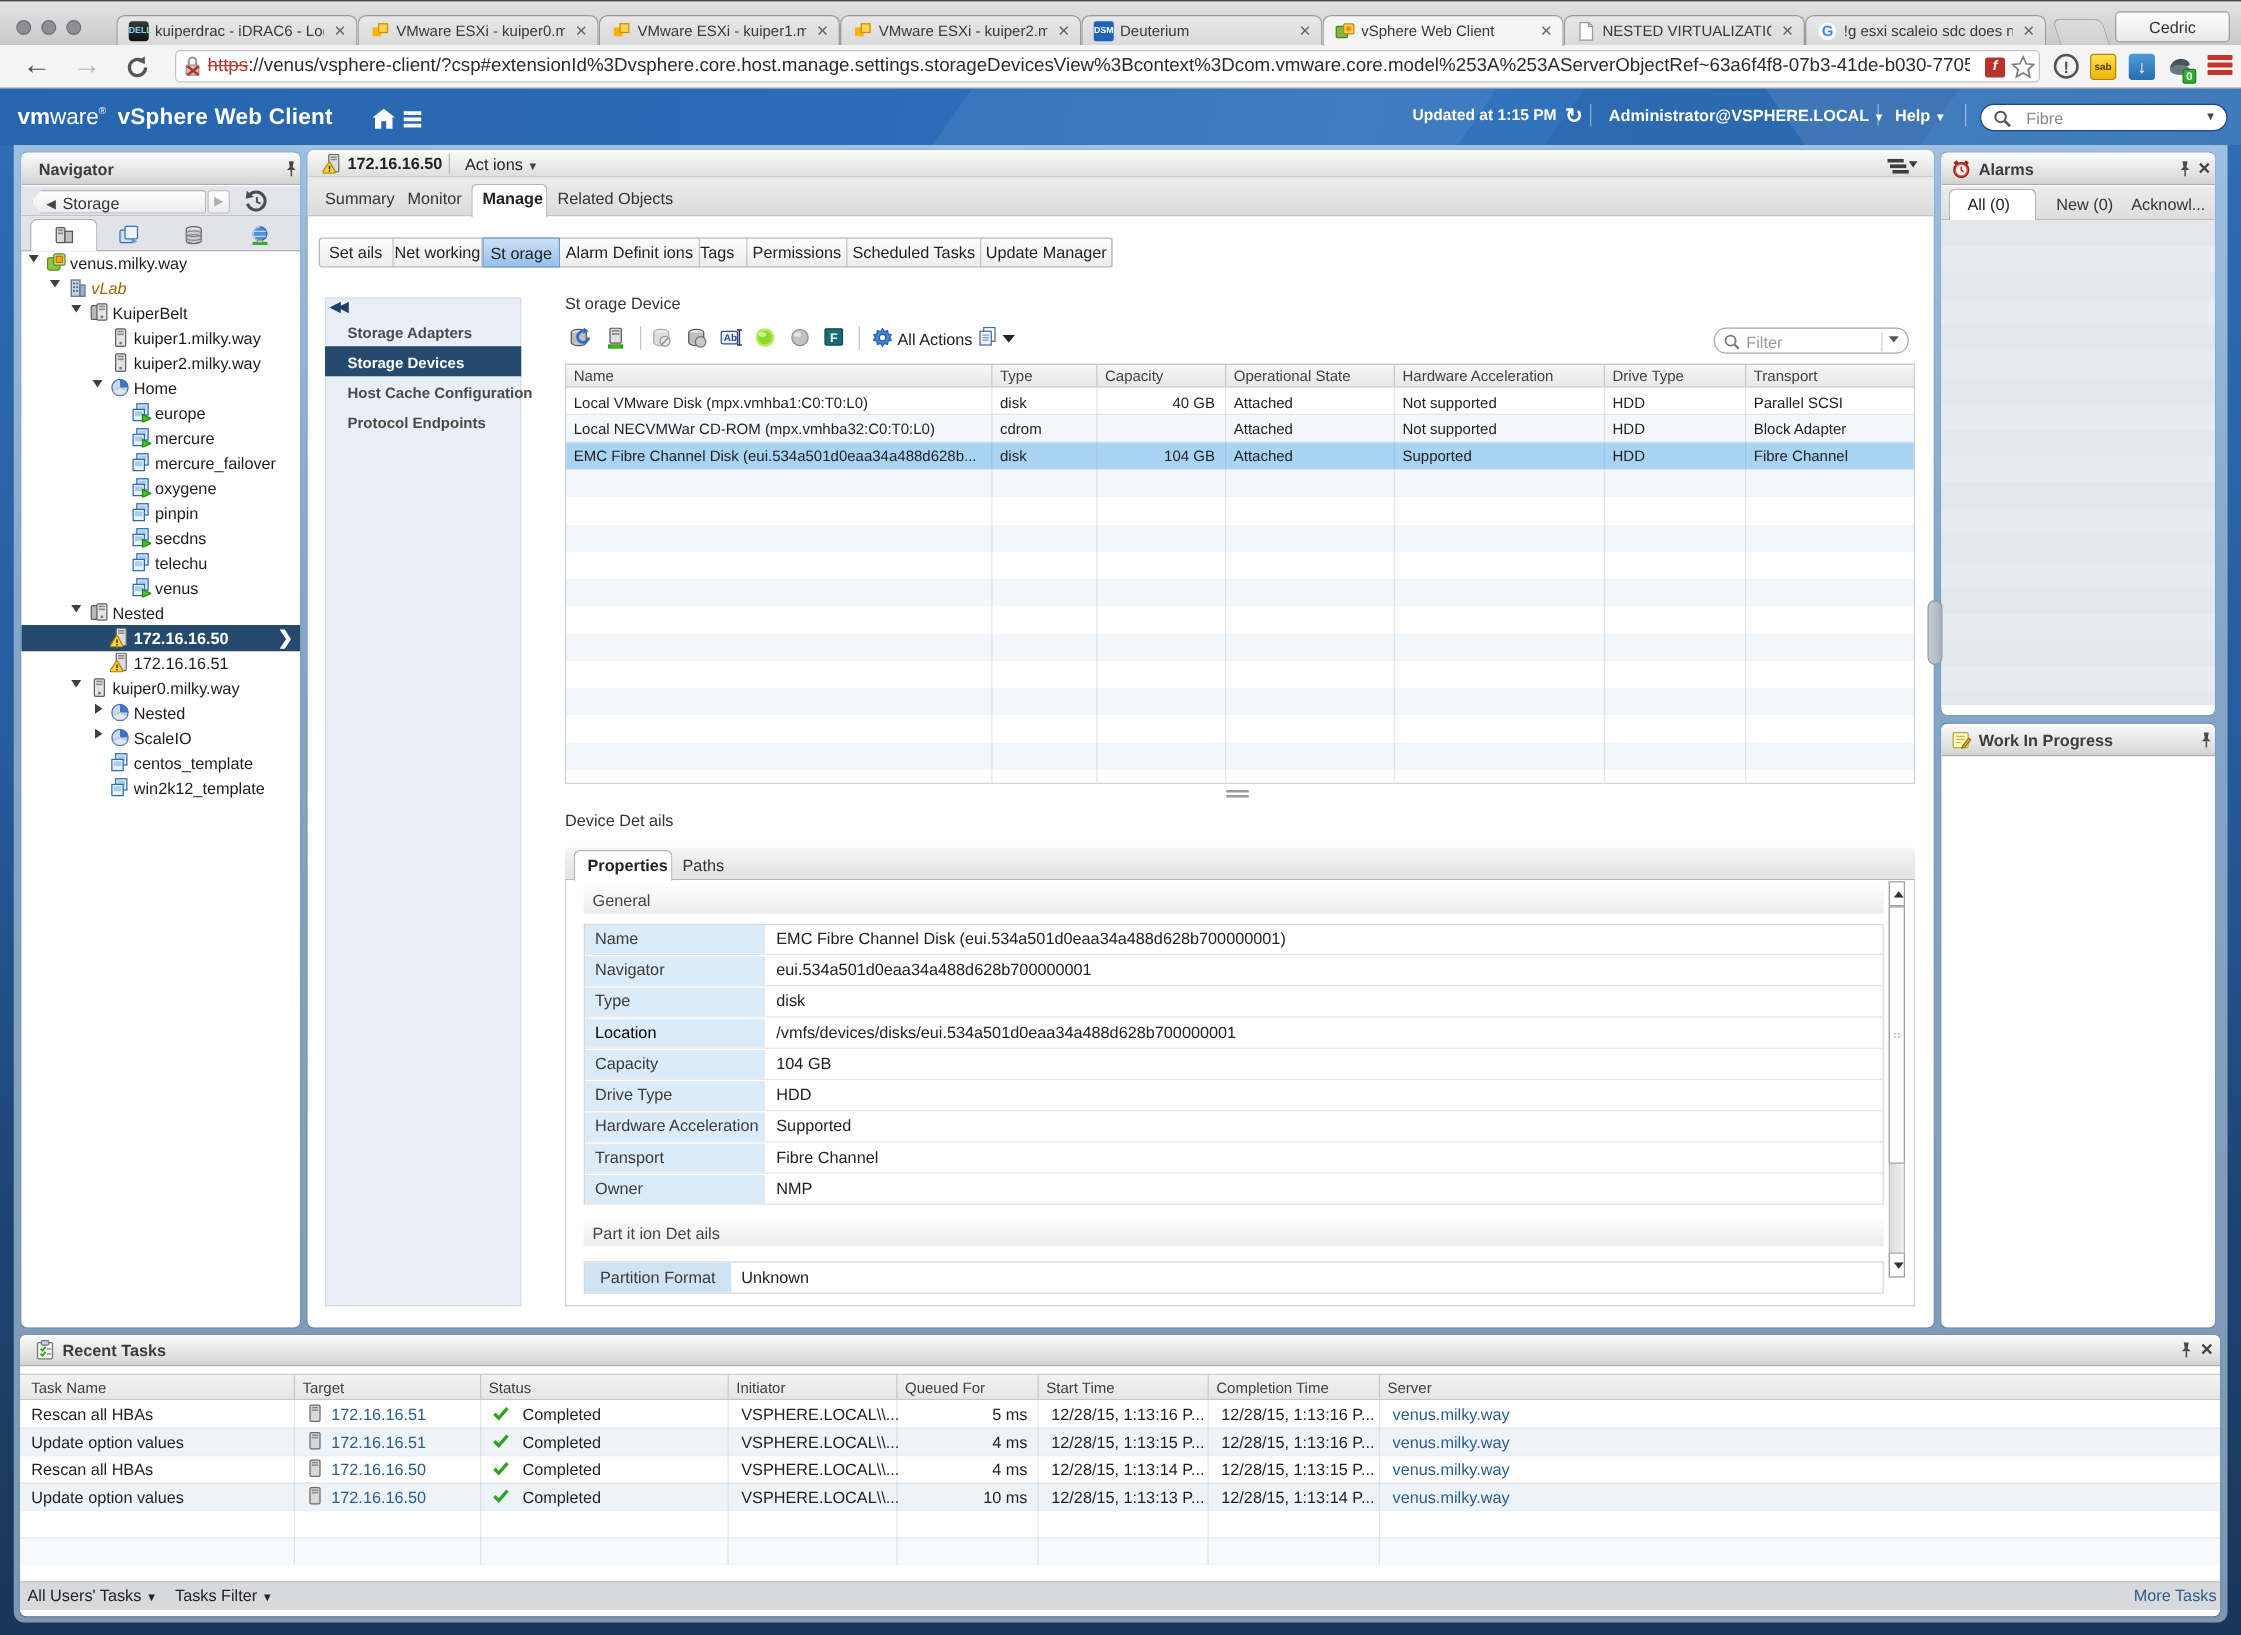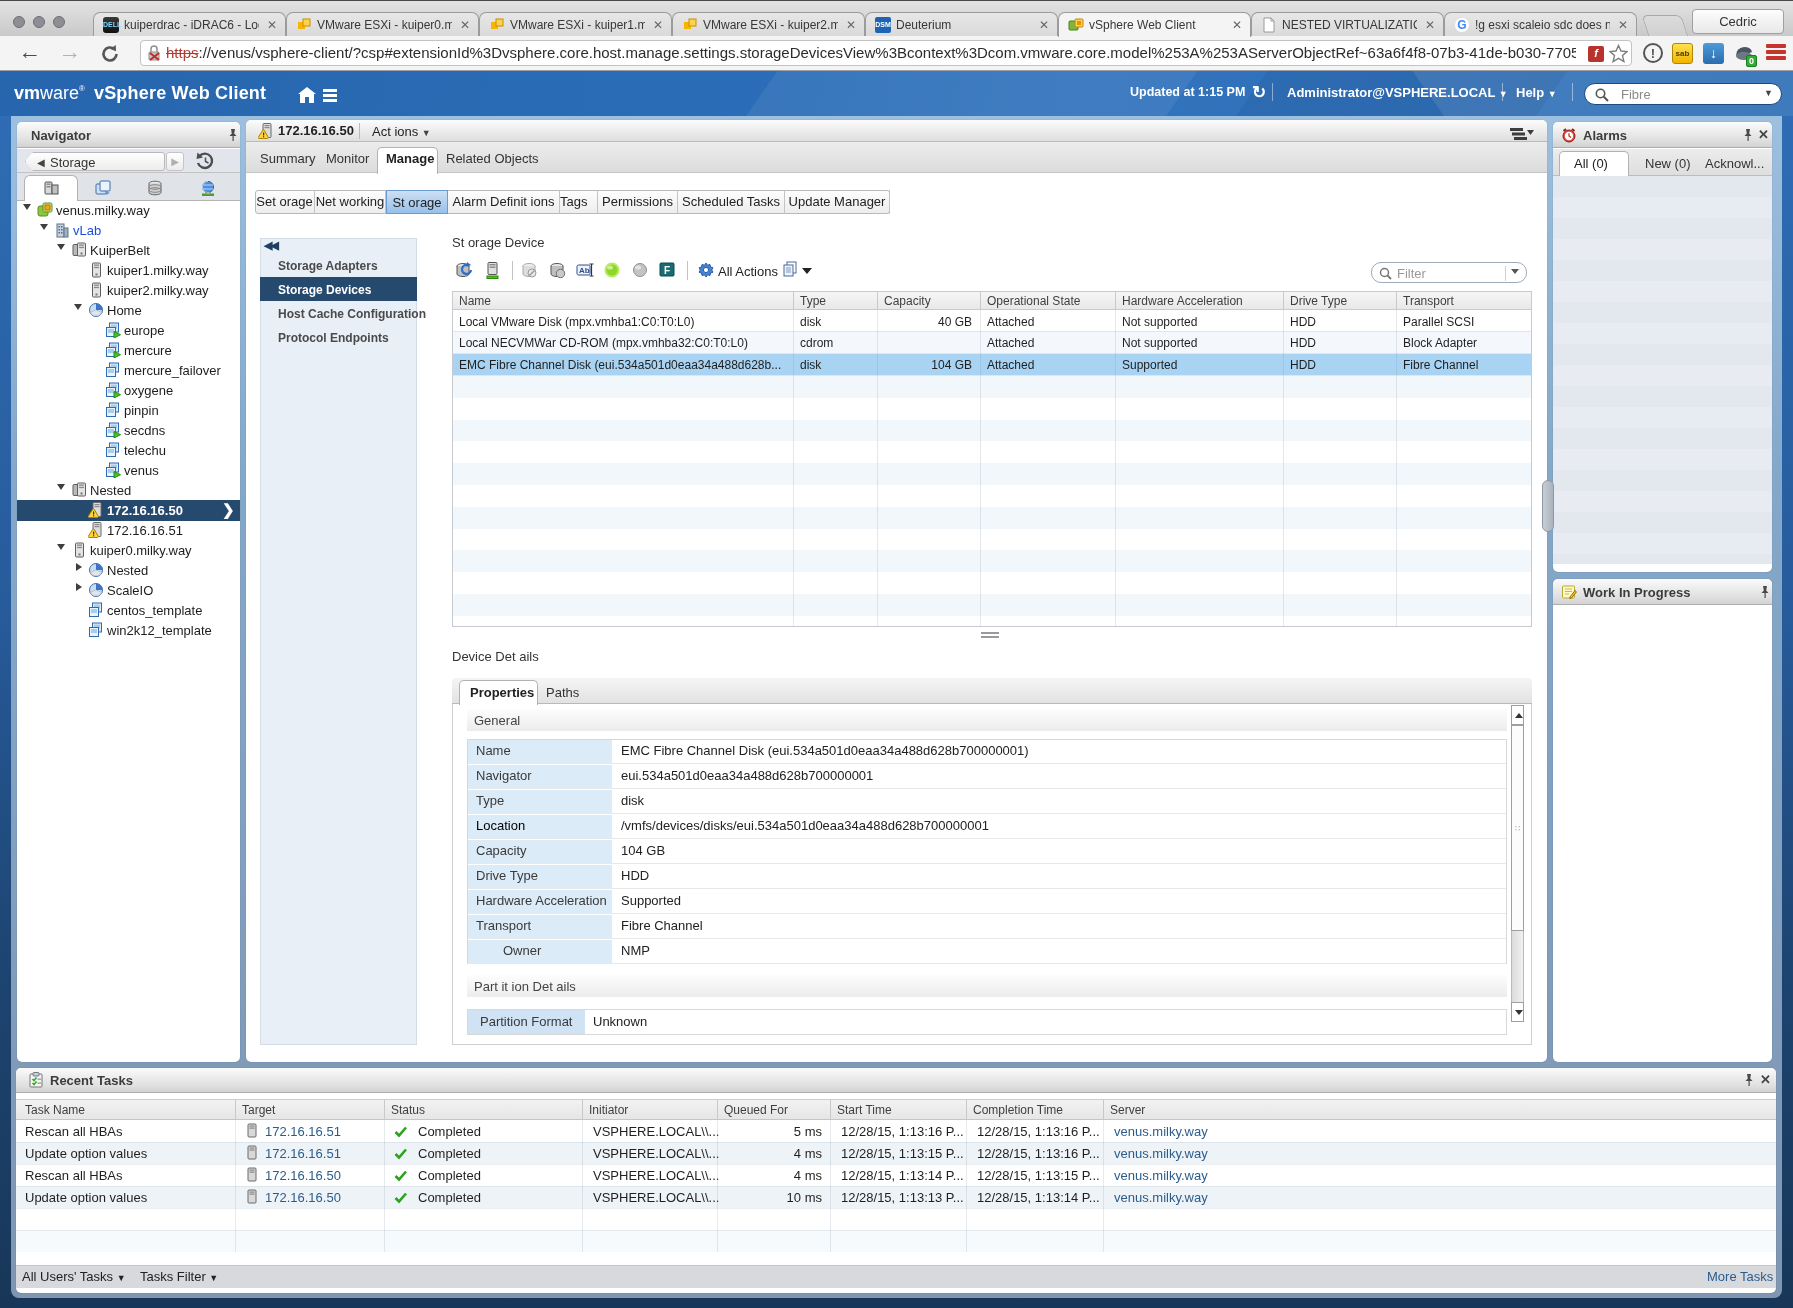--- a/index.html
+++ b/index.html
@@ -220,21 +220,21 @@
 <div class="abs" style="left:37px;top:100px;"><svg width="16" height="16">
         <rect x="3" y="2" width="7" height="13" fill="#c7d3de" stroke="#5f7286"></rect>
         <rect x="10" y="6" width="4" height="9" fill="#9fb0c0" stroke="#5f7286"></rect>
         <rect x="4.5" y="4" width="1.5" height="1.5" fill="#4a6a9a"></rect>
         <rect x="7" y="4" width="1.5" height="1.5" fill="#4a6a9a"></rect>
         <rect x="4.5" y="7" width="1.5" height="1.5" fill="#4a6a9a"></rect>
         <rect x="7" y="7" width="1.5" height="1.5" fill="#4a6a9a"></rect>
         <rect x="4.5" y="10" width="1.5" height="1.5" fill="#4a6a9a"></rect>
         <rect x="7" y="10" width="1.5" height="1.5" fill="#4a6a9a"></rect>
       </svg></div>
-<div class="abs" style="left:56px;top:101px;font-size:13px;color:#1d4ed8;">vLab</div>
+<div class="abs" style="left:56px;top:101px;font-size:13px;color:#a16207;font-style:italic;">vLab</div>
 <div class="abs" style="left:40px;top:122px;width:0;height:0;border-left:4.5px solid transparent;border-right:4.5px solid transparent;border-top:6px solid #3f3f3f;"></div>
 <div class="abs" style="left:54px;top:120px;"><svg width="16" height="16">
         <rect x="2" y="2.5" width="7" height="11" rx="1" fill="#b9b9b9" stroke="#5f5f5f"></rect>
         <rect x="6.5" y="1" width="8" height="13" rx="1" fill="#e4e4e4" stroke="#5f5f5f"></rect>
         <rect x="8" y="2.5" width="5" height="1.3" fill="#8a8a8a"></rect>
         <rect x="8" y="4.8" width="5" height="1.3" fill="#8a8a8a"></rect>
         <rect x="9.5" y="10.5" width="2" height="2" fill="#777"></rect>
       </svg></div>
 <div class="abs" style="left:73px;top:121px;font-size:13px;color:#1d1d1d;text-align:right;">KuiperBelt</div>
 <div class="abs" style="left:71px;top:140px;"><svg width="16" height="16">
@@ -404,21 +404,21 @@
         <rect x="6" y="9" width="13" height="3" fill="#3d3d3d"></rect>
         <path d="M19 2 L26 2 L22.5 7 Z" fill="#3d3d3d"></path>
       </svg></div>
 <div class="abs" style="left:0;top:22px;width:1301px;height:31px;background:linear-gradient(#ececec,#dcdcdc);border-bottom:1px solid #c5c5c5;"></div>
 <div class="abs gtab" style="left:131px;top:27px;width:61px;height:27px;"></div>
 <div class="abs" style="left:14px;top:31px;font-size:13px;color:#333;">Summary</div>
 <div class="abs" style="left:80px;top:31px;font-size:13px;color:#333;">Monitor</div>
 <div class="abs" style="left:140px;top:31px;font-size:13px;font-weight:bold;color:#222;z-index:3;">Manage</div>
 <div class="abs" style="left:200px;top:31px;font-size:13px;color:#333;">Related Objects</div>
 <div class="abs" style="left:9px;top:70px;width:635px;height:24px;border:1px solid #b9b9b9;border-radius:3px;background:linear-gradient(#fdfdfd,#ededed);"></div>
-<div class="abs" style="left:9px;top:70px;width:60px;height:24px;border-right:1px solid #c3c3c3;text-align:center;font-size:13px;color:#222;line-height:23px;white-space:nowrap;">Set orage</div>
+<div class="abs" style="left:9px;top:70px;width:60px;height:24px;border-right:1px solid #c3c3c3;text-align:center;font-size:13px;color:#222;line-height:23px;white-space:nowrap;">Set ails</div>
 <div class="abs" style="left:69px;top:70px;width:71px;height:24px;border-right:1px solid #c3c3c3;text-align:center;font-size:13px;color:#222;line-height:23px;white-space:nowrap;">Net working</div>
 <div class="abs" style="left:140px;top:70px;width:62px;height:24px;background:linear-gradient(#cce0f5,#97c0ea);border:1px solid #6b9bd2;text-align:center;font-size:13px;color:#222;line-height:23px;white-space:nowrap;">St orage</div>
 <div class="abs" style="left:202px;top:70px;width:112px;height:24px;border-right:1px solid #c3c3c3;text-align:center;font-size:13px;color:#222;line-height:23px;white-space:nowrap;">Alarm Definit ions</div>
 <div class="abs" style="left:314px;top:70px;width:38px;height:24px;border-right:1px solid #c3c3c3;font-size:13px;color:#222;line-height:23px;white-space:nowrap;">Tags</div>
 <div class="abs" style="left:352px;top:70px;width:80px;height:24px;border-right:1px solid #c3c3c3;text-align:center;font-size:13px;color:#222;line-height:23px;white-space:nowrap;">Permissions</div>
 <div class="abs" style="left:432px;top:70px;width:107px;height:24px;border-right:1px solid #c3c3c3;text-align:center;font-size:13px;color:#222;line-height:23px;white-space:nowrap;">Scheduled Tasks</div>
 <div class="abs" style="left:539px;top:70px;width:105px;height:24px;border-right:1px solid #c3c3c3;text-align:center;font-size:13px;color:#222;line-height:23px;white-space:nowrap;">Update Manager</div>
 <div class="abs" style="left:14px;top:118px;width:157px;height:807px;background:#e9eff6;border:1px solid #d4dde6;"></div>
 <div class="abs" style="left:18px;top:119px;font-size:11px;color:#1f3f63;font-weight:bold;letter-spacing:-2px;">◀◀</div>
 <div class="abs" style="left:32px;top:139px;width:139px;height:20px;font-size:12px;font-weight:bold;color:#4a4a4a;">Storage Adapters</div>
@@ -570,21 +570,21 @@
 <div class="abs" style="left:222px;top:768px;width:1038px;height:1px;background:#e8e8e8;"></div>
 <div class="abs" style="left:222px;top:770px;width:144px;height:23px;background:#dcebf8;"></div>
 <div class="abs" style="left:230px;top:773px;font-size:13px;color:#3a3a3a;">Hardware Acceleration</div>
 <div class="abs" style="left:375px;top:773px;font-size:13px;color:#222;">Supported</div>
 <div class="abs" style="left:222px;top:793px;width:1038px;height:1px;background:#e8e8e8;"></div>
 <div class="abs" style="left:222px;top:795px;width:144px;height:23px;background:#dcebf8;"></div>
 <div class="abs" style="left:230px;top:798px;font-size:13px;color:#3a3a3a;">Transport</div>
 <div class="abs" style="left:375px;top:798px;font-size:13px;color:#222;">Fibre Channel</div>
 <div class="abs" style="left:222px;top:818px;width:1038px;height:1px;background:#e8e8e8;"></div>
 <div class="abs" style="left:222px;top:820px;width:144px;height:23px;background:#dcebf8;"></div>
-<div class="abs" style="left:230px;top:823px;font-size:13px;color:#3a3a3a;margin-left:27px;">Owner</div>
+<div class="abs" style="left:230px;top:823px;font-size:13px;color:#3a3a3a;">Owner</div>
 <div class="abs" style="left:375px;top:823px;font-size:13px;color:#222;">NMP</div>
 <div class="abs" style="left:222px;top:843px;width:1038px;height:1px;background:#e8e8e8;"></div>
 <div class="abs" style="left:221px;top:855px;width:1040px;height:22px;background:linear-gradient(#fdfdfd,#ececec);"></div>
 <div class="abs" style="left:228px;top:859px;font-size:13px;color:#444;">Part it ion Det ails</div>
 <div class="abs" style="left:221px;top:889px;width:1040px;height:26px;border:1px solid #d8d8d8;"></div>
 <div class="abs" style="left:222px;top:890px;width:117px;height:24px;background:#cfe3f4;"></div>
 <div class="abs" style="left:234px;top:894px;font-size:13px;color:#3a3a3a;">Partition Format</div>
 <div class="abs" style="left:347px;top:894px;font-size:13px;color:#222;">Unknown</div>
 <div class="abs" style="left:1265px;top:585px;width:13px;height:317px;background:linear-gradient(90deg,#dcdcdc,#f0f0f0);border:1px solid #b9b9b9;"></div>
 <div class="abs" style="left:1265px;top:585px;width:13px;height:20px;background:#fff;border:1px solid #9f9f9f;">

